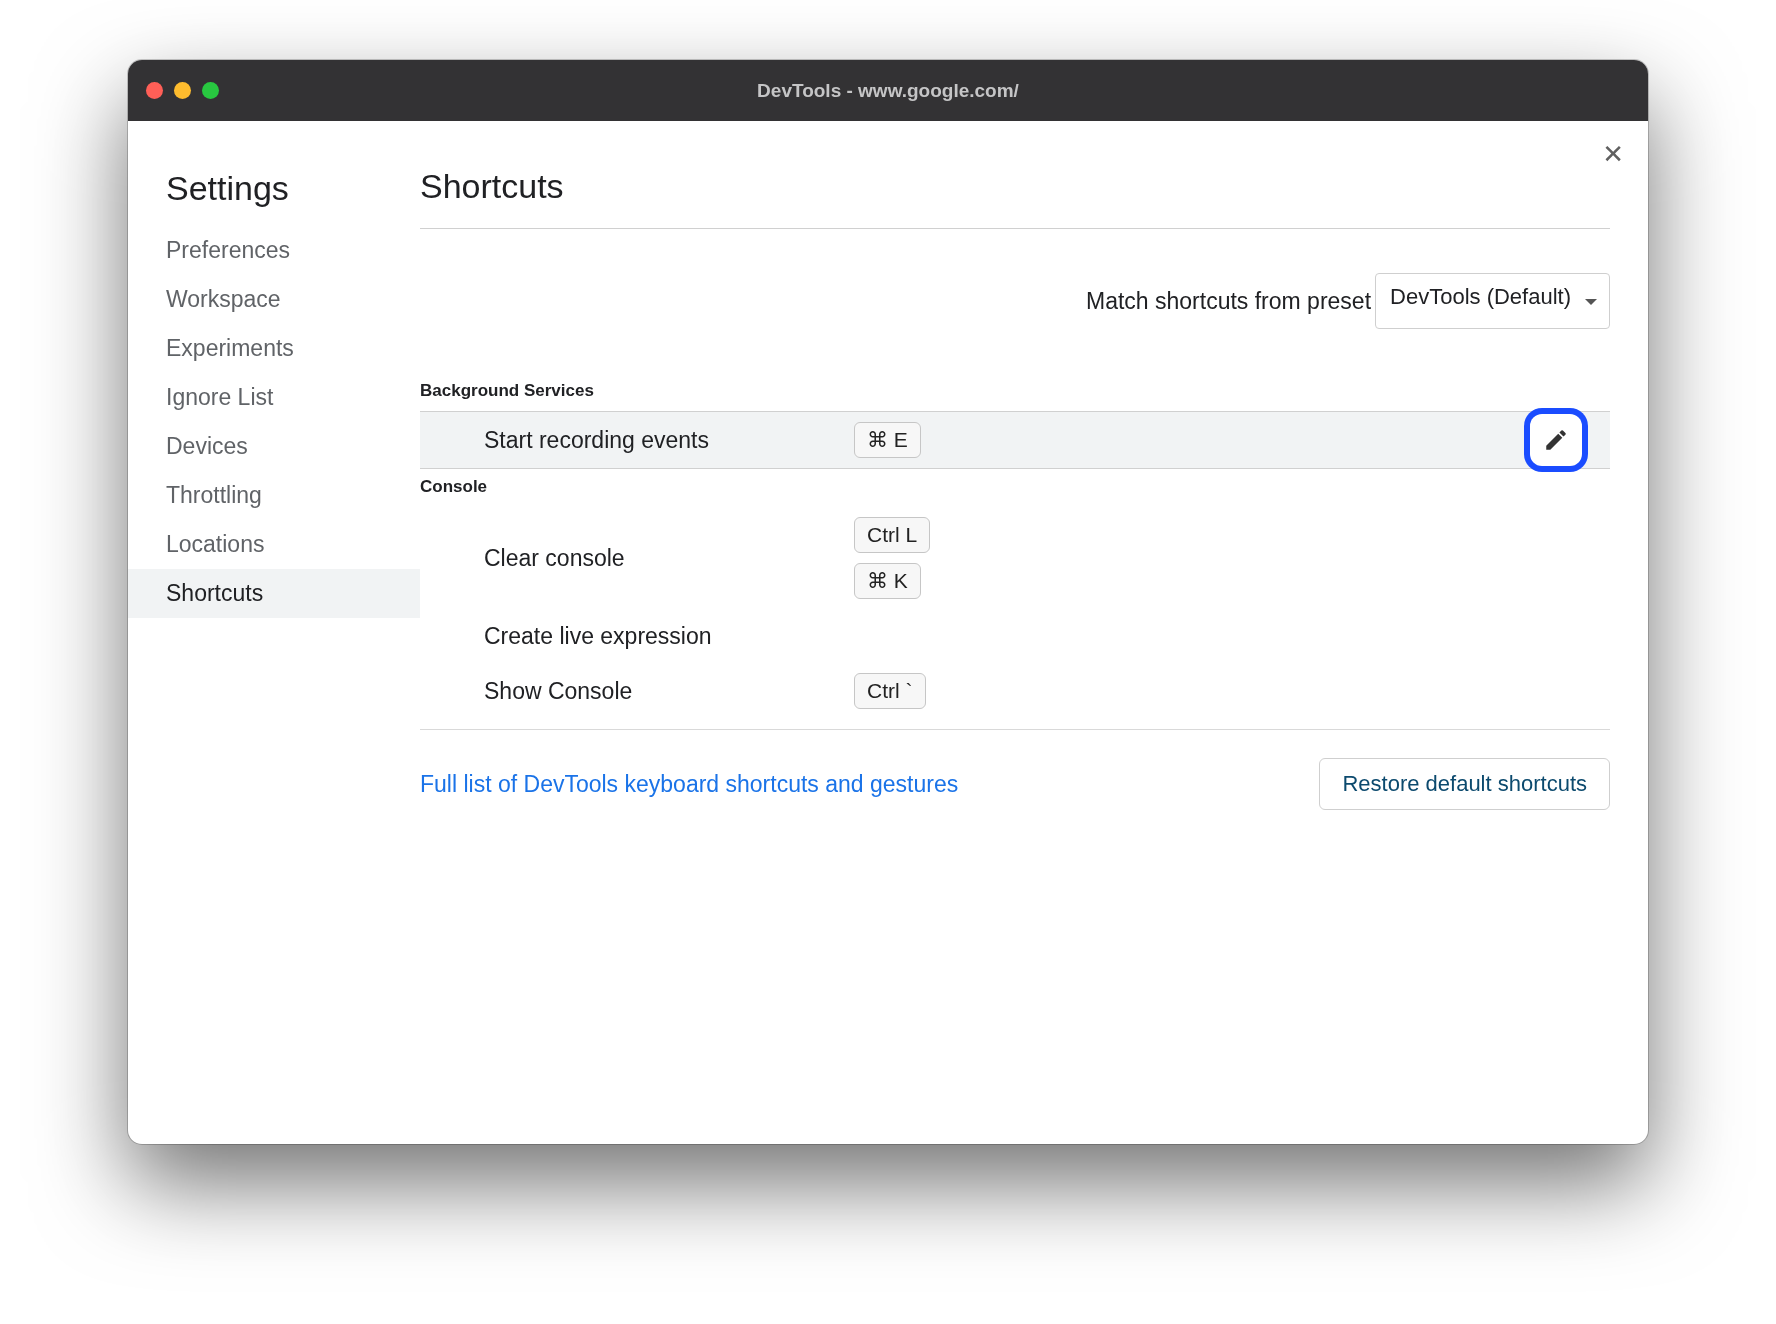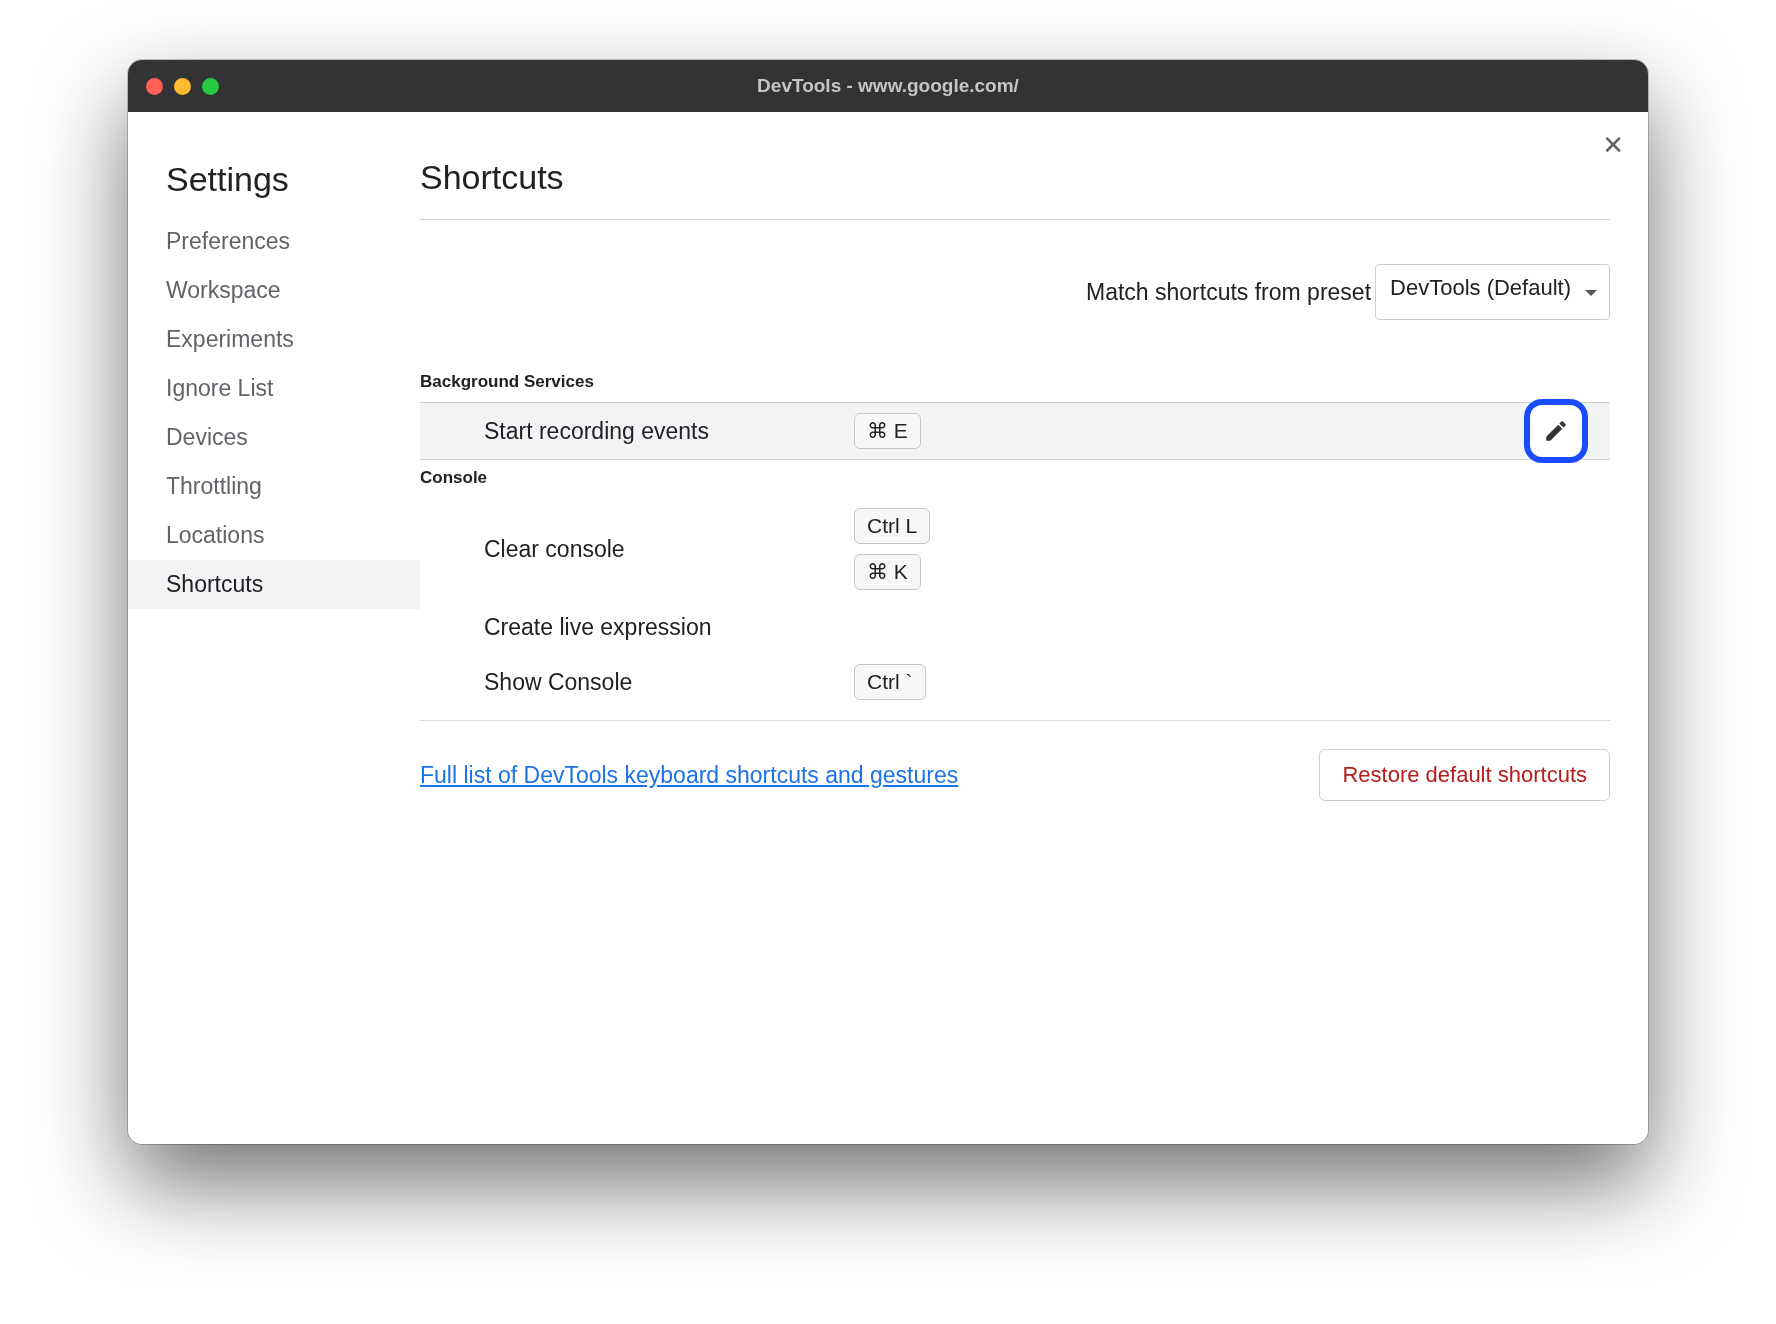--- a/index.html
+++ b/index.html
@@ -13,21 +13,21 @@
     background: #fff;
     border-radius: 14px;
     box-shadow: 0 40px 90px rgba(0,0,0,0.55), 0 0 0 1px rgba(0,0,0,0.2);
     overflow: hidden;
     display: flex;
     flex-direction: column;
   }
 
   
   .titlebar {
-    height: 52px;
+    height: 61px;
     background: #333234;
     display: flex;
     align-items: center;
     padding: 4px 18px;
     position: relative;
     flex: 0 0 auto;
   }
   .traffic { display: flex; gap: 11px; }
   .traffic-dot { width: 17px; height: 17px; border-radius: 50%; }
   .dot-close   { background:#ff5f57; }
@@ -142,24 +142,24 @@
     cursor:pointer;
   }
   .edit-btn svg { width:26px; height:26px; fill:#333; }
 
   .divider { border-top:1px solid #d9d9d9; margin-top: 10px; }
 
   .footer {
     display:flex; align-items:center; justify-content:space-between;
     padding: 28px 0 28px 0;
   }
-  .link { color:#1a73e8; text-decoration:underline; font-size:23px; cursor:pointer; }
+  .link { color:#1a73e8; font-size:23px; cursor:pointer; }
   .restore-btn {
     border:1px solid #cfcfcf; border-radius:6px;
-    background:#fff; color:#b91c1c;
+    background:#fff; color:#0c4a6e;
     font-size:22px; font-weight:500;
     padding:12px 22px; cursor:pointer;
   }
 </style>
 </head>
 <body>
 
 <div class="window">
 
   <div class="titlebar">

